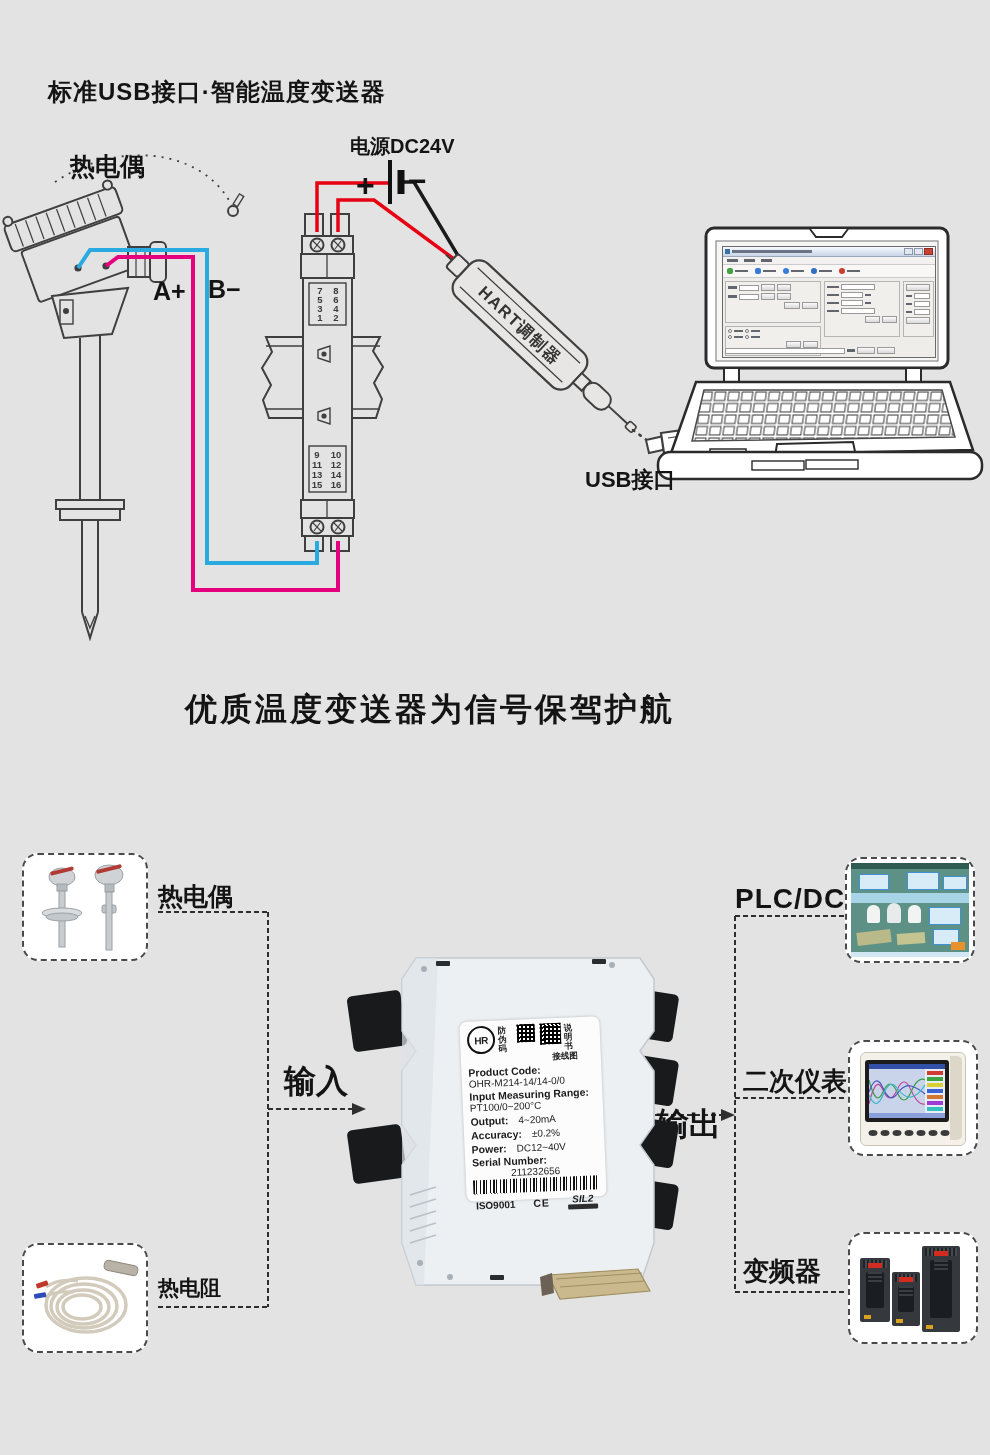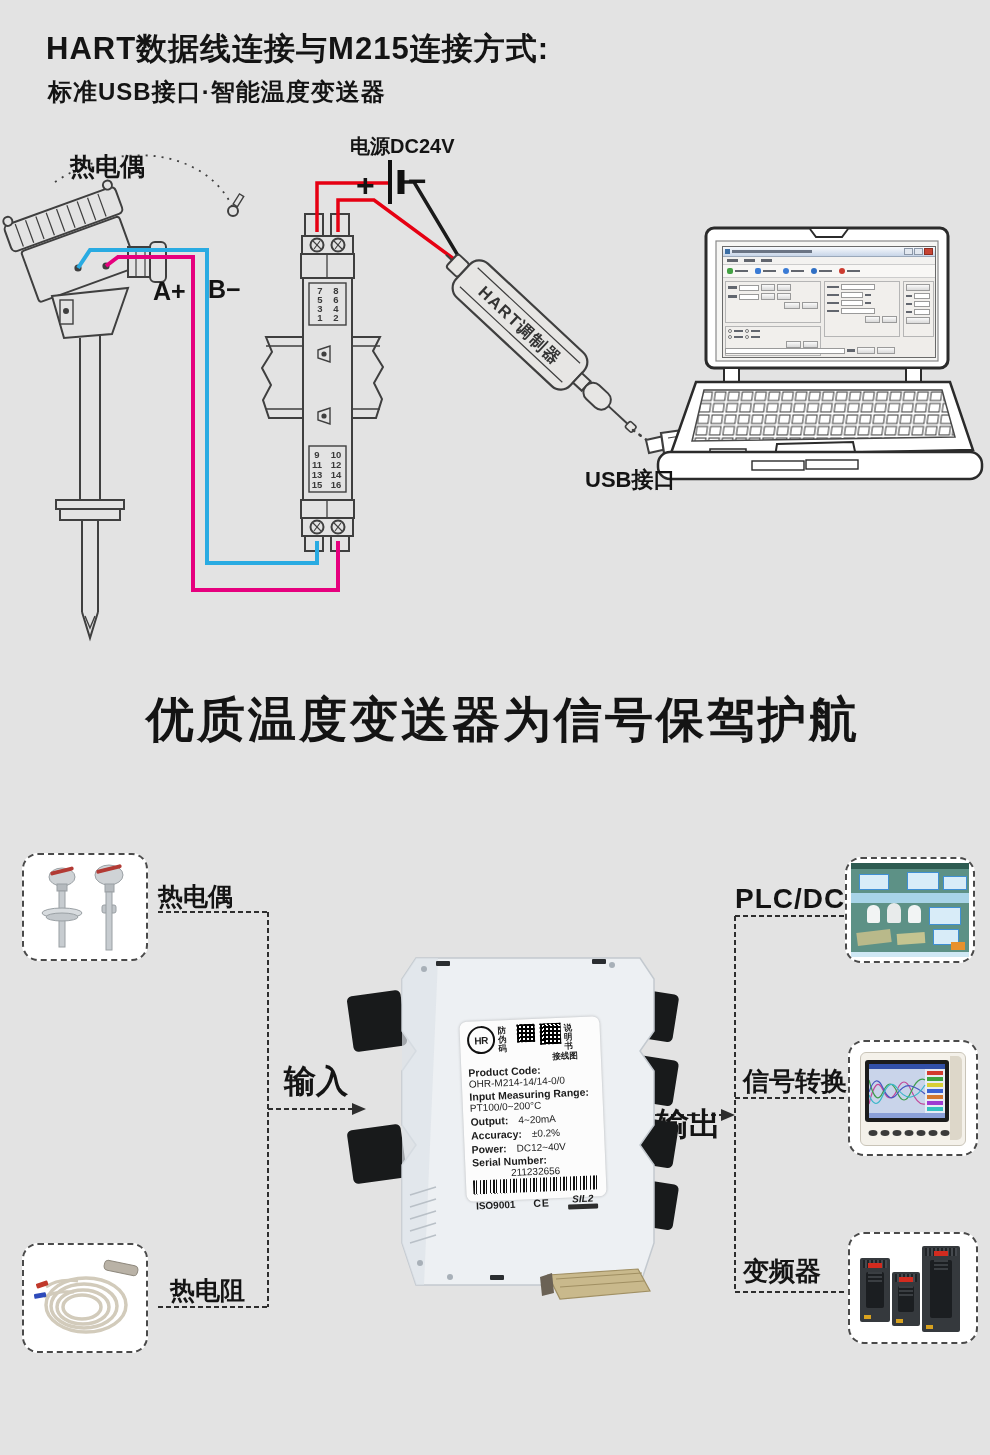--- a/index.html
+++ b/index.html
@@ -1,21 +1,21 @@
 <!DOCTYPE html>
 <html><head>
 <meta charset="utf-8">
 <style>
   html,body{margin:0;padding:0;background:#cfcfcf;}
   .canvas{position:relative;width:990px;height:1455px;background:#e3e3e3;overflow:hidden;
           font-family:"Liberation Sans","DejaVu Sans",sans-serif;color:#141414;}
   .abs{position:absolute;}
   .hd-title{left:46px;top:28px;font-size:31px;font-weight:800;letter-spacing:1px;}
   .hd-sub{left:48px;top:76px;font-size:24px;font-weight:700;letter-spacing:1px;}
-  .slogan{left:0;top:688px;width:860px;text-align:right;font-size:48px;font-weight:800;letter-spacing:3px;}
+  .slogan{left:0;top:688px;width:860px;text-align:center;font-size:32px;font-weight:800;letter-spacing:3px;}
   .dashbox{background:linear-gradient(#fdfdfd,#ececec);border:2px dashed #707070;border-radius:14px;
            display:flex;align-items:center;justify-content:center;font-weight:800;}
   .sigbox{left:303px;top:793px;width:386px;height:54px;font-size:30px;letter-spacing:4px;}
   .smartbox{left:353px;top:1368px;width:262px;height:70px;font-size:30px;letter-spacing:3px;border-radius:18px;}
   .flowlabel{font-weight:800;white-space:nowrap;}
   .imgbox{position:absolute;background:#fff;border:2px dashed #4a4a4a;border-radius:16px;overflow:hidden;}
   
   .sw{left:722px;top:246px;width:214px;height:112px;background:#efedea;border:1px solid #6a6a6a;z-index:5;}
   .sw,.sw *{box-sizing:border-box;}
   .sw-title{position:absolute;left:0;top:0;right:0;height:10px;background:linear-gradient(#f8fafd,#c7d5e8);
@@ -67,21 +67,20 @@
   .vfd .disp{position:absolute;left:50%;transform:translateX(-50%);top:5px;width:14px;height:5px;background:#d22b1f;}
   .vfd .keys{position:absolute;left:50%;transform:translateX(-50%);top:14px;width:14px;height:10px;
              background:repeating-linear-gradient(0deg,#3a3e42 0 2px,#1b1e21 2px 4px);}
   .vfd .tag{position:absolute;left:4px;bottom:3px;width:7px;height:4px;background:#d8a21f;}
 </style>
 </head>
 <body>
 
 <div class="canvas">
 
-  <div class="abs hd-title">HART数据线连接与M215连接方式:</div>
   <div class="abs hd-sub">标准USB接口·智能温度变送器</div>
 
   <svg class="abs" style="left:0;top:120px;" width="990" height="545" viewBox="0 120 990 545">
     <defs>
       <pattern id="keys" width="13.5" height="11.5" patternUnits="userSpaceOnUse" patternTransform="skewX(-8)">
         <rect x="1" y="1" width="10.5" height="8.5" fill="#ffffff" stroke="#4a4a4a" stroke-width="1.1"></rect>
       </pattern>
     </defs>
 
     <g stroke="#3f3f3f" stroke-width="2" fill="none">
@@ -346,25 +345,25 @@
       <path d="M158,912 H268 M268,912 V1307 M158,1307 H268"></path>
       <path d="M268,1109 H352"></path>
       <path d="M735,916 H845 M735,916 V1292 M735,1098 H845 M735,1292 H845"></path>
       <path d="M655,1115 H721"></path>
     </g>
     <polygon points="352,1103 366,1109 352,1115" fill="#2e2e2e"></polygon>
     <polygon points="721,1109 735,1115 721,1121" fill="#2e2e2e"></polygon>
   </svg>
 
   <div class="abs flowlabel" style="left:158px;top:880px;font-size:25px">热电偶</div>
-  <div class="abs flowlabel" style="left:170px;top:1274px;font-size:25px">热电阻</div>
+  <div class="abs flowlabel" style="left:158px;top:1274px;font-size:21px">热电阻</div>
   <div class="abs flowlabel" style="left:284px;top:1060px;font-size:32px">输入</div>
   <div class="abs flowlabel" style="left:657px;top:1103px;font-size:32px">输出</div>
   <div class="abs flowlabel" style="left:735px;top:883px;font-size:28px;letter-spacing:1px">PLC/DCS</div>
-  <div class="abs flowlabel" style="left:743px;top:1064px;font-size:26px">信号转换</div>
+  <div class="abs flowlabel" style="left:743px;top:1064px;font-size:26px">二次仪表</div>
   <div class="abs flowlabel" style="left:743px;top:1254px;font-size:26px">变频器</div>
 
   <div class="imgbox" style="left:22px;top:853px;width:122px;height:104px">
     <svg width="122" height="104">
       <g stroke="#9aa0a4" stroke-width="1">
         <ellipse cx="38" cy="22" rx="13" ry="9" fill="#cfd3d6"></ellipse>
         <rect x="26" y="14" width="24" height="4" rx="2" transform="rotate(-14 38 16)" fill="#b23a34" stroke="none"></rect>
         <rect x="33" y="29" width="10" height="7" fill="#b5babe"></rect>
         <rect x="35" y="36" width="6" height="56" fill="#c7ccd0"></rect>
         <ellipse cx="38" cy="58" rx="20" ry="5" fill="#d8dcdf"></ellipse>

